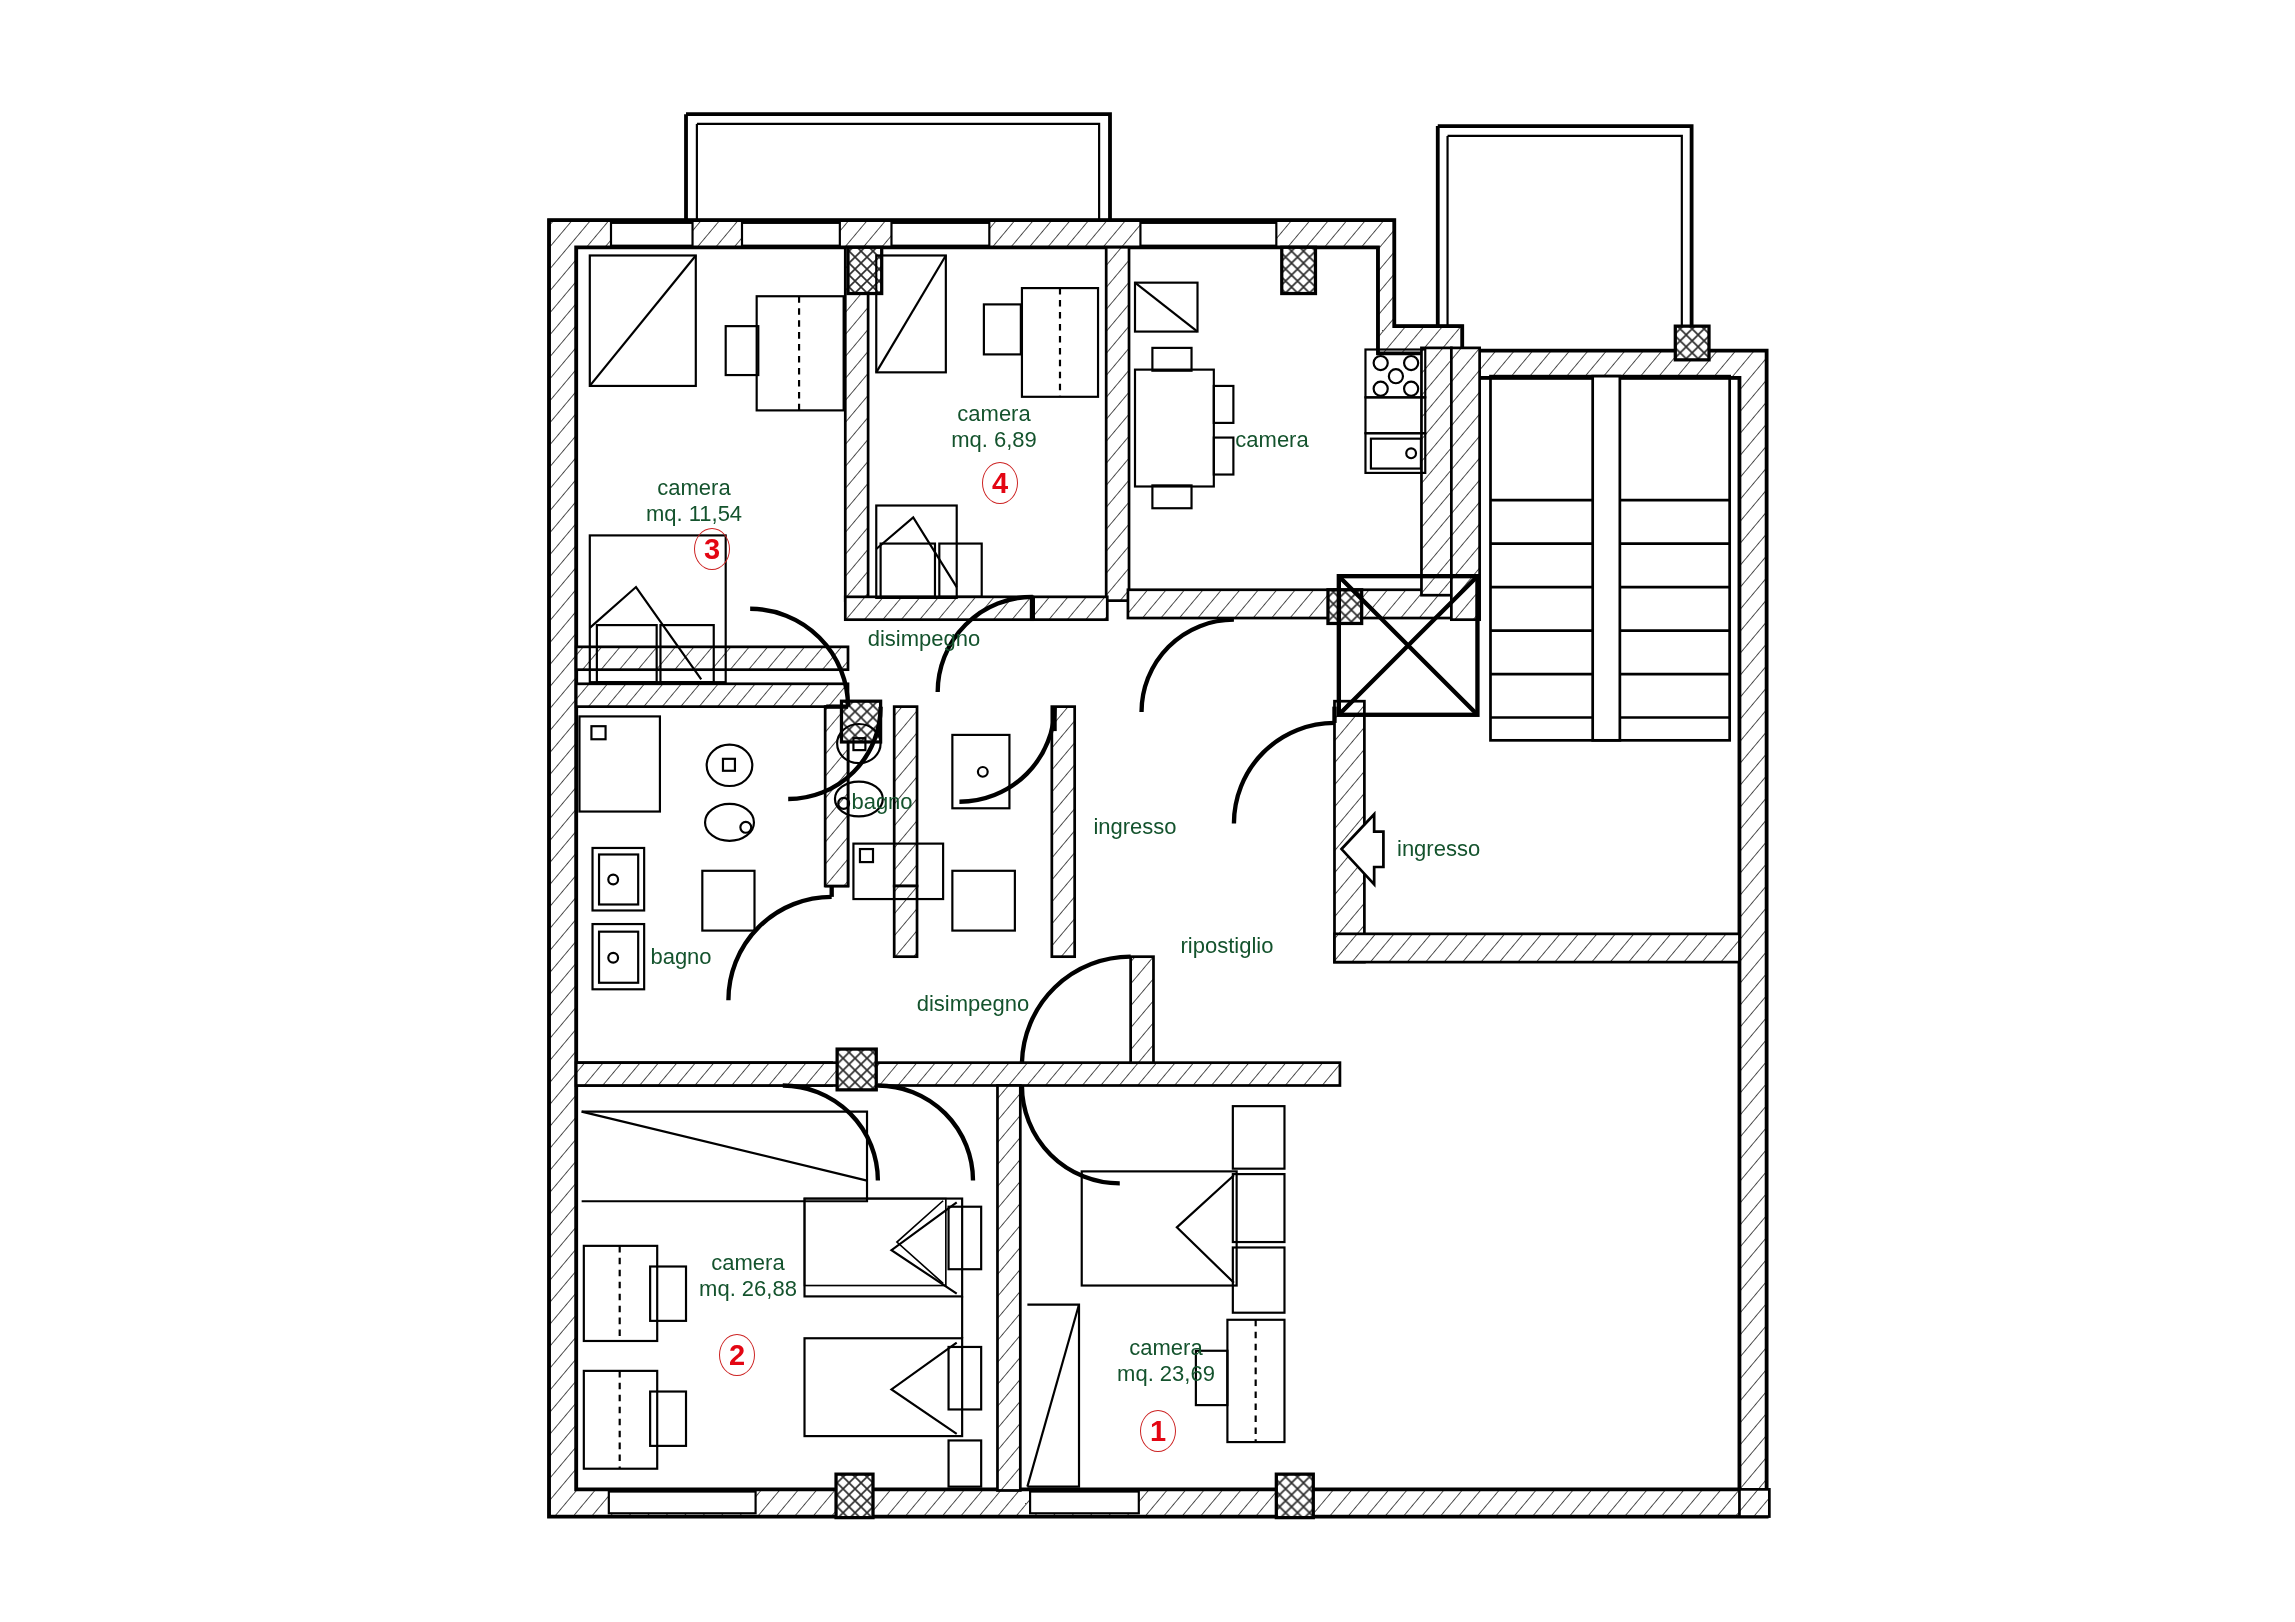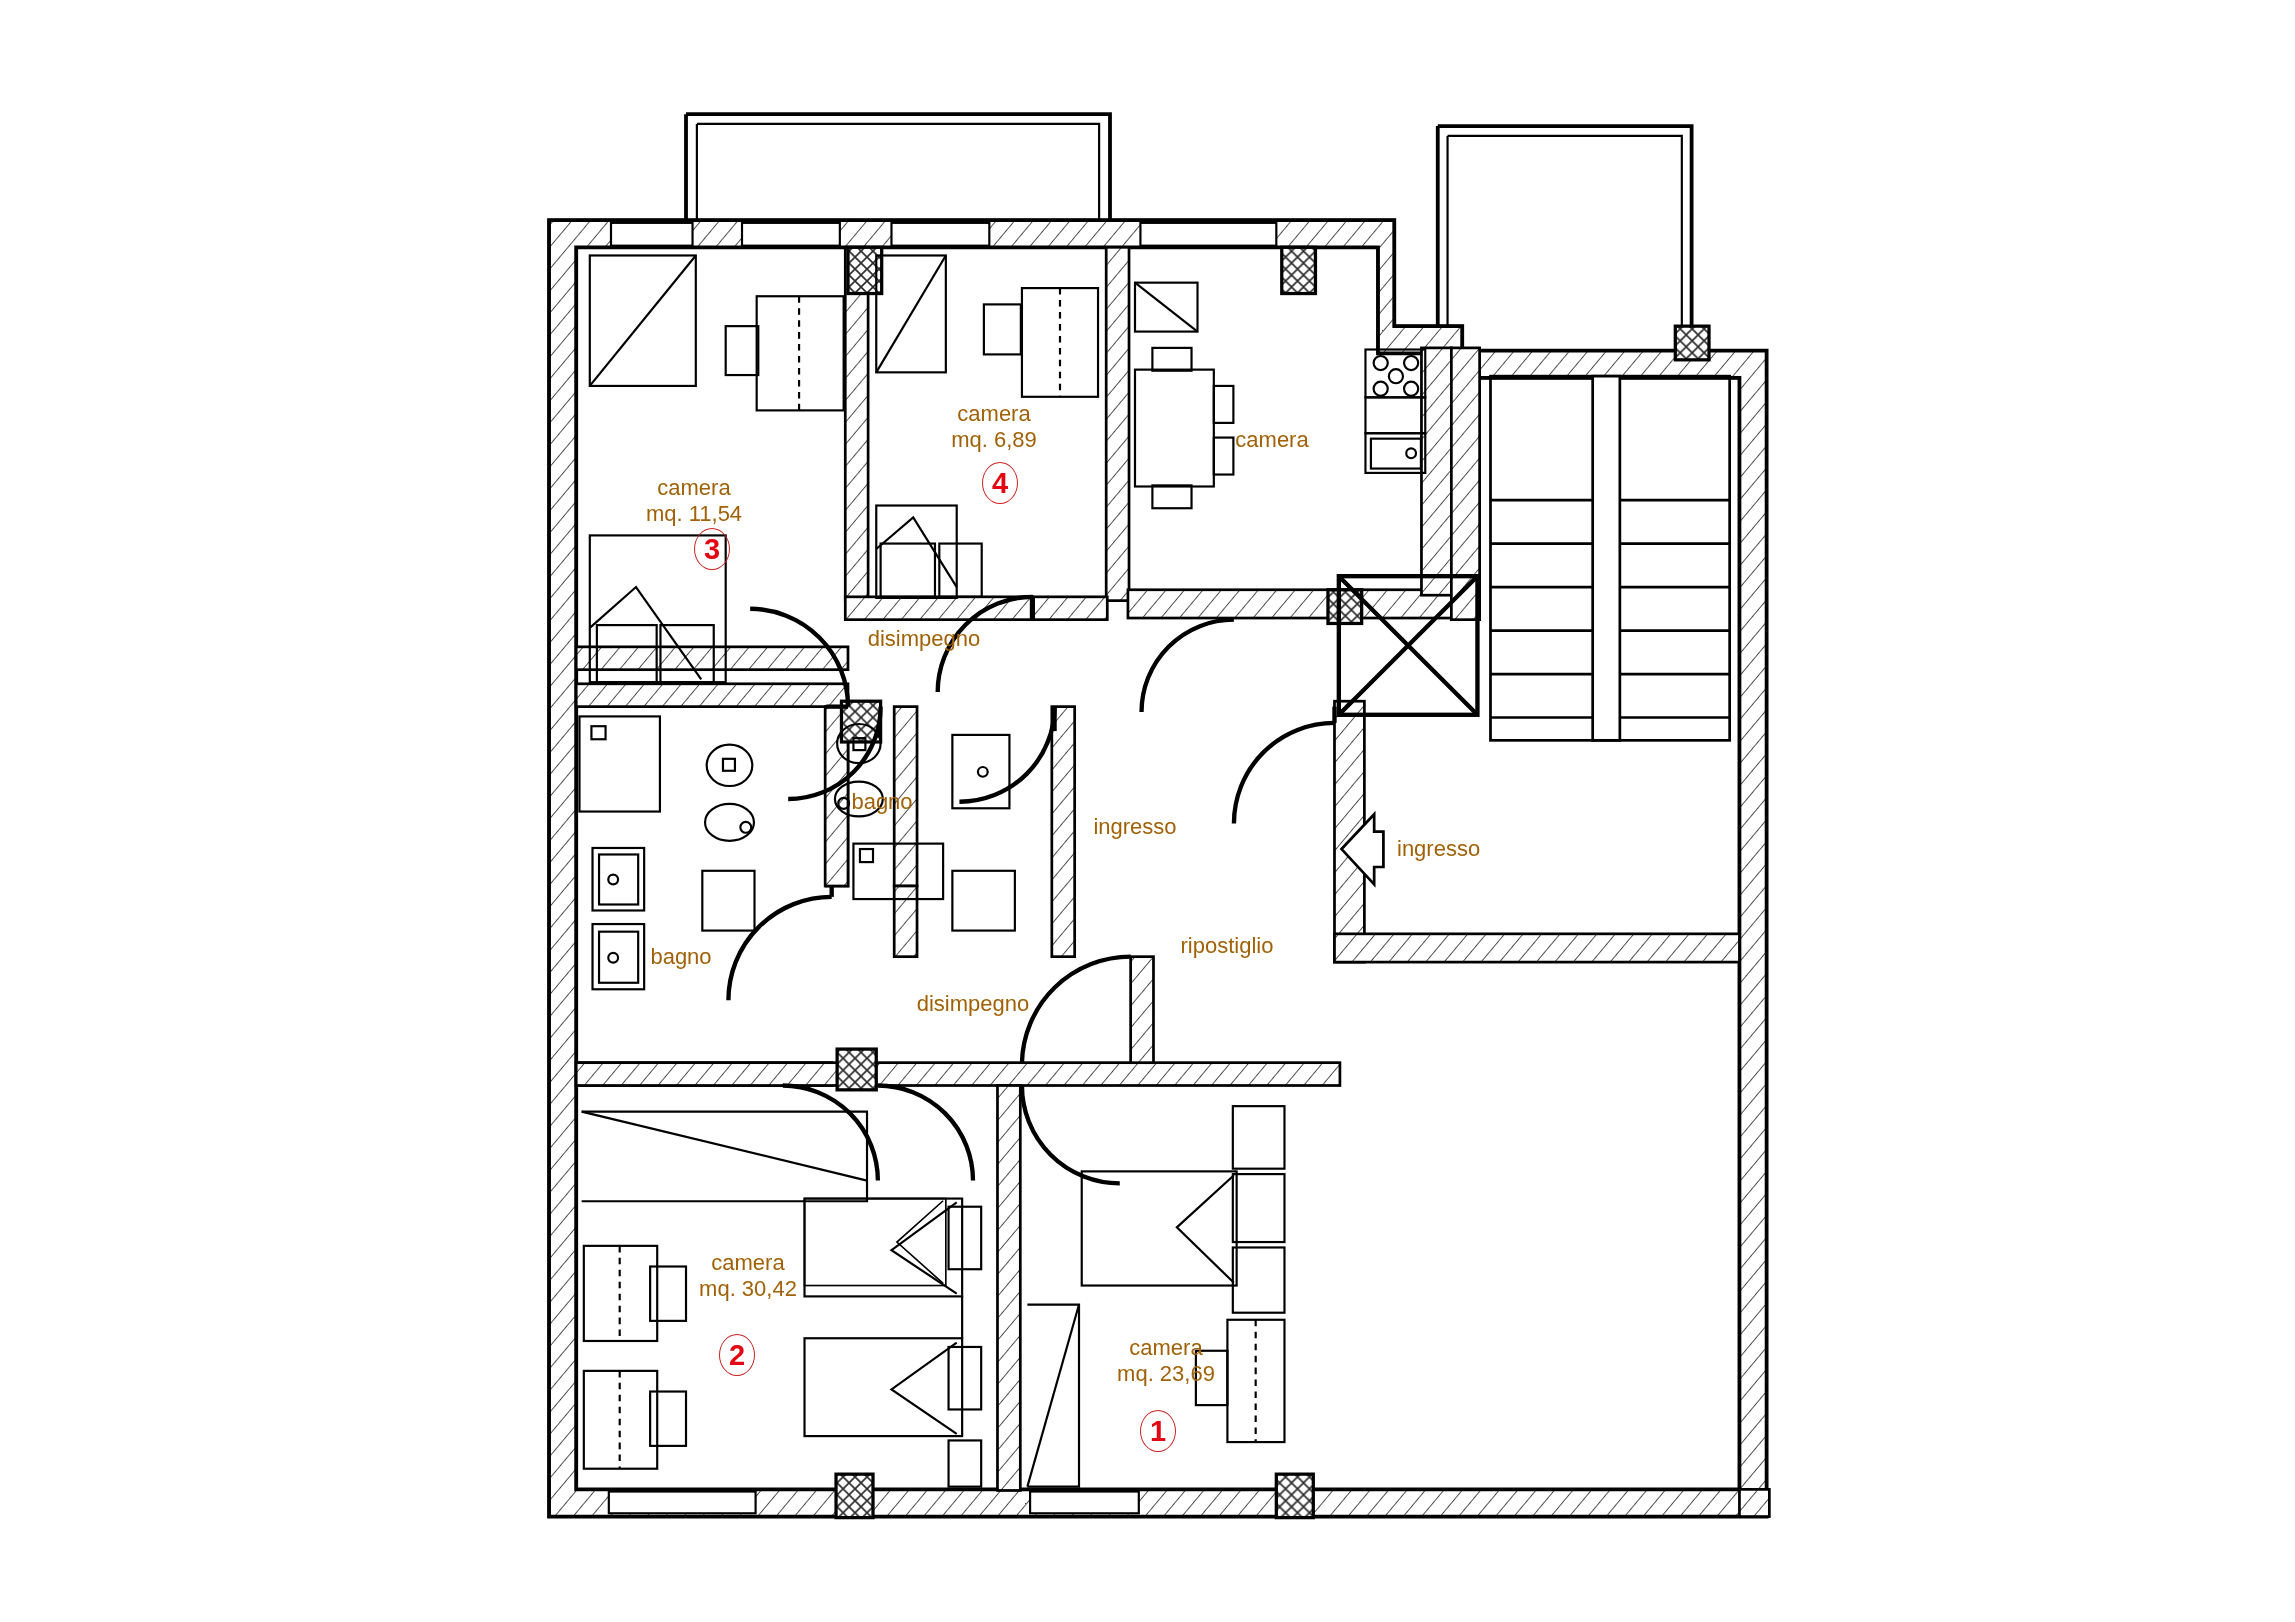--- a/index.html
+++ b/index.html
@@ -1,19 +1,19 @@
 <!DOCTYPE html>
 <html style="font-size:8.7px"><head>
 <meta charset="utf-8">
 <style>
   html,body{margin:0;padding:0;background:#ffffff;}
   body{font-family:"Liberation Sans",sans-serif;}
   #stage{position:relative;width:2295px;height:1622px;background:#ffffff;overflow:hidden;}
   #plan{position:absolute;left:0;top:0;width:2295px;height:1622px;}
-  .lbl{position:absolute;font-family:"Liberation Sans",sans-serif;color:#a16207;white-space:nowrap;}
+  .lbl{position:absolute;font-family:"Liberation Sans",sans-serif;color:#14532d;white-space:nowrap;}
   .room-label{font-size:22px;line-height:1.18;text-align:center;transform:translate(-50%,0);}
   .badge{position:absolute;transform:translate(-50%,-50%);width:34px;height:40px;
          display:flex;align-items:center;justify-content:center;
          border:1.1px solid #c22; border-radius:50%;
          color:#e30613;font-size:29px;font-weight:bold;font-family:"Liberation Sans",sans-serif;}
 </style>
 </head>
 <body>
 
 <div id="stage">
@@ -324,21 +324,21 @@
 <div class="lbl room-label" style="left:973px;top:991px;">
   <div>disimpegno</div>
 </div>
 
 <div class="lbl room-label" style="left:1227px;top:933px;">
   <div>ripostiglio</div>
 </div>
 
 <div class="lbl room-label" style="left:748px;top:1250px;">
   <div>camera</div>
-  <div>mq. 30,42</div>
+  <div>mq. 26,88</div>
 </div>
 <div class="badge" style="left:737px;top:1355px;">2</div>
 
 <div class="lbl room-label" style="left:1166px;top:1335px;">
   <div>camera</div>
   <div>mq. 23,69</div>
 </div>
 <div class="badge" style="left:1158px;top:1431px;">1</div>
 
 <div class="lbl" style="left:1397px;top:836px;font-size:22px;">ingresso</div>

